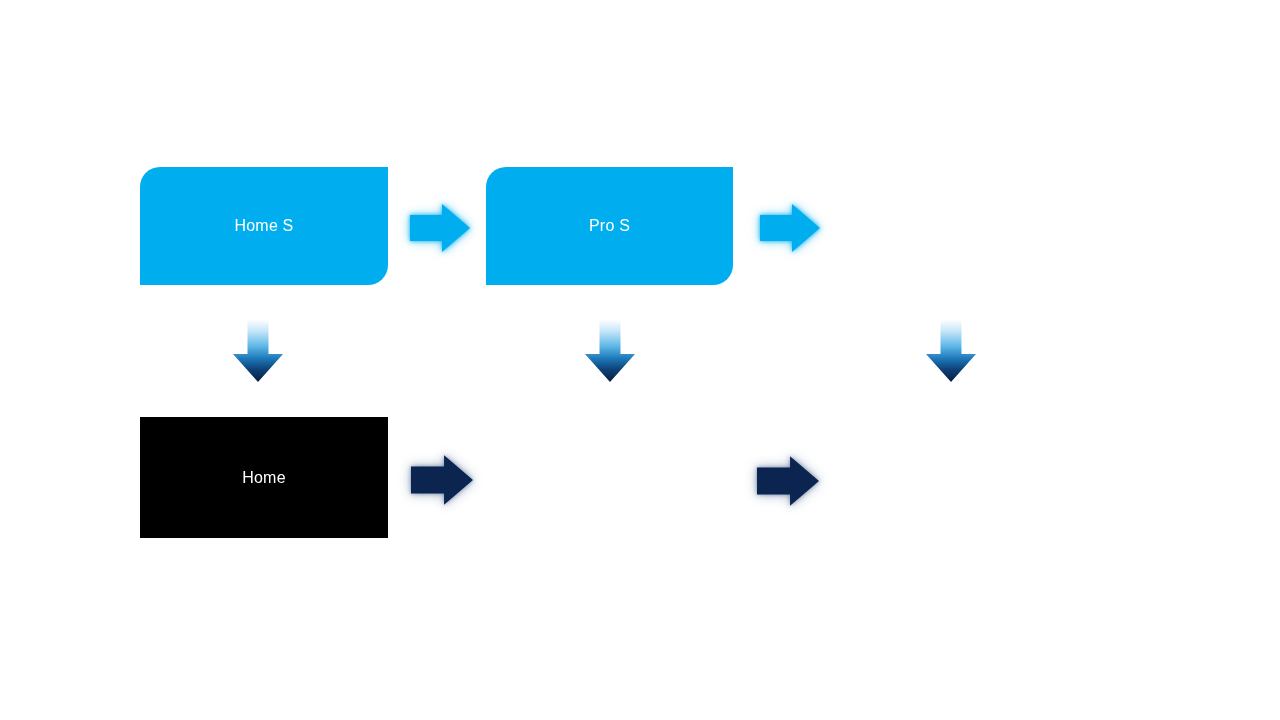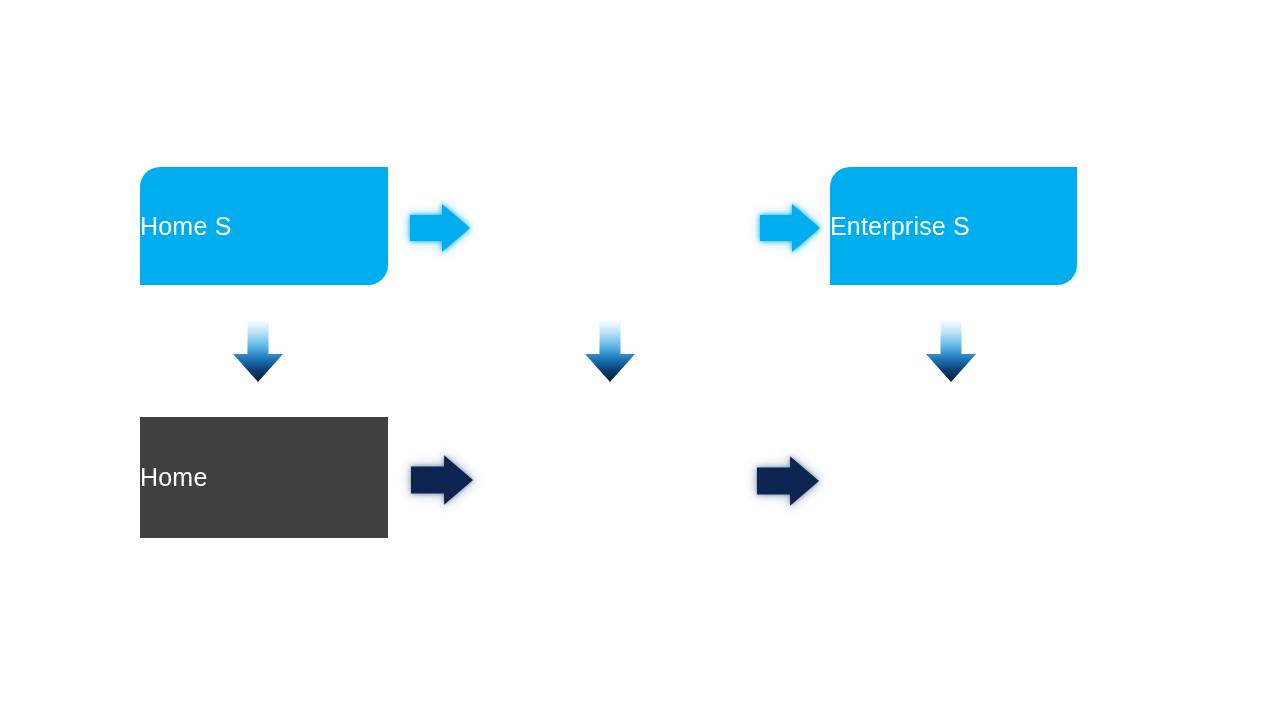--- a/index.html
+++ b/index.html
@@ -12,35 +12,36 @@
     width: 1280px;
     height: 720px;
     background: #ffffff;
     overflow: hidden;
     font-family: "Liberation Sans", sans-serif;
   }
   .node {
     position: absolute;
     display: flex;
     align-items: center;
+    justify-content: center;
     color: #ffffff;
-    font-size: 25px;
+    font-size: 16px;
     font-weight: 400;
     letter-spacing: 0.2px;
   }
   .node-top {
     top: 167px;
     height: 118px;
     background: #00AEEF;
     border-radius: 20px 0 20px 0; 
   }
   .node-bottom {
     top: 417px;
     height: 121px;
-    background: #404040;
+    background: #000000;
   }
   .pos-col1 { left: 140px; width: 248px; }
   .pos-col2 { left: 486px; width: 247px; }
   .pos-col3 { left: 830px; width: 247px; }
 
   .arrow { position: absolute; display: block; }
 
   .arrow-cyan polygon { fill: #00AEEF; }
   .glow-cyan {
     filter: drop-shadow(0 0 2px rgba(0, 174, 239, 0.85))
@@ -72,22 +73,22 @@
         <stop offset="0.62" stop-color="#1E79BA"></stop>
         <stop offset="0.80" stop-color="#0D4076"></stop>
         <stop offset="1" stop-color="#071F41"></stop>
       </linearGradient>
     </defs>
   </svg>
 
   <div class="node node-top pos-col1">
     <span>Home S</span>
   </div>
-  <div class="node node-top pos-col3">
-    <span>Enterprise S</span>
+  <div class="node node-top pos-col2">
+    <span>Pro S</span>
   </div>
 
   <svg class="arrow arrow-cyan glow-cyan" style="left:410px; top:204px" width="60" height="48" viewBox="0 0 60 48">
     <polygon points="0,11 32,11 32,0 60,24 32,48 32,37 0,37"></polygon>
   </svg>
   <svg class="arrow arrow-cyan glow-cyan" style="left:760px; top:204px" width="60" height="48" viewBox="0 0 60 48">
     <polygon points="0,11 32,11 32,0 60,24 32,48 32,37 0,37"></polygon>
   </svg>
 
   <svg class="arrow" style="left:233px; top:320px" width="50" height="62" viewBox="0 0 50 62">

